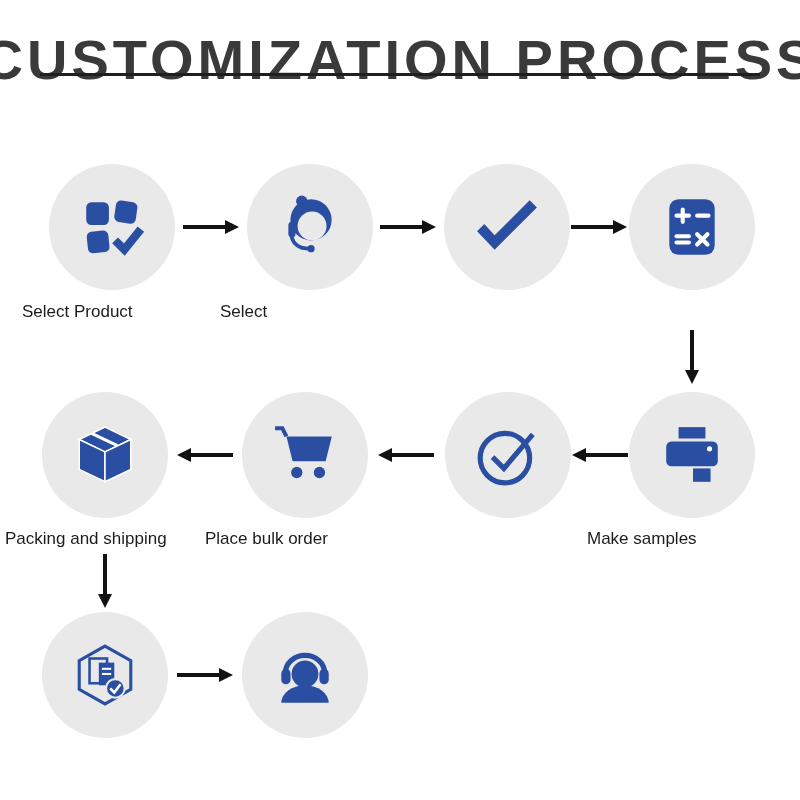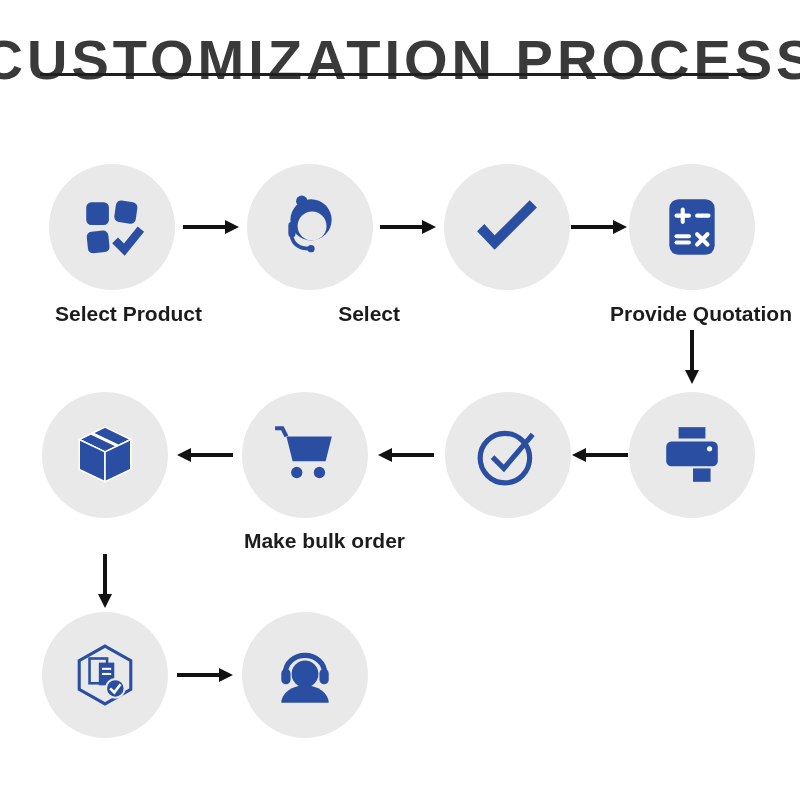--- a/index.html
+++ b/index.html
@@ -22,23 +22,22 @@
 
   
   .step{position:absolute;}
   .circle{
     width:126px;height:126px;border-radius:50%;
     background:var(--circle-bg,#e9e9ea);
     display:flex;align-items:center;justify-content:center;
   }
   .icon{width:66px;height:66px;color:var(--icon-blue,#2a4fa2);display:block;}
   .step-label{
-    position:absolute;text-align:right;font-size:21px;line-height:1.25;
+    position:absolute;text-align:left;font-size:17px;line-height:1.25;
     color:var(--label,#1c1c1c);
-    font-weight:bold;
   }
   .arrow{position:absolute;color:var(--arrow,#121212);}
 </style>
 </head>
 <body>
 
 <div class="canvas">
 
   <div class="title-row">
     <span class="title-mark">》</span>
@@ -105,56 +104,56 @@
           <line x1="23" y1="15" x2="23" y2="27"></line>
           <line x1="37" y1="21" x2="48" y2="21"></line>
           <line x1="17" y1="41" x2="29" y2="41"></line>
           <line x1="17" y1="47" x2="29" y2="47"></line>
           <line x1="37" y1="39" x2="47" y2="49"></line>
           <line x1="47" y1="39" x2="37" y2="49"></line>
         </g>
       </svg>
     </div>
   </div>
-  <div class="step-label" style="left:592px;top:301px;width:200px">Provide Quotation</div>
 
   <svg class="arrow" style="left:683px;top:330px" width="18" height="54">
     <line x1="9" y1="0" x2="9" y2="42" stroke="currentColor" stroke-width="4"></line>
     <polygon points="2,40 16,40 9,54" fill="currentColor"></polygon>
   </svg>
 
   <div class="step" style="left:42px;top:392px">
     <div class="circle">
       <svg class="icon" viewBox="0 0 64 64">
         <g stroke="#fff" stroke-width="1.5">
           <polygon points="32,5 57,17 32,29 7,17" fill="currentColor"></polygon>
           <polygon points="7,17 32,29 32,58 7,46" fill="currentColor"></polygon>
           <polygon points="57,17 32,29 32,58 57,46" fill="currentColor"></polygon>
         </g>
         <polyline points="19,11 44,23" stroke="#fff" stroke-width="3" fill="none"></polyline>
       </svg>
     </div>
   </div>
+  <div class="step-label" style="left:5px;top:528px;width:200px">Packing and shipping</div>
 
   <svg class="arrow" style="left:177px;top:446px" width="56" height="18">
     <line x1="12" y1="9" x2="56" y2="9" stroke="currentColor" stroke-width="4"></line>
     <polygon points="14,2 0,9 14,16" fill="currentColor"></polygon>
   </svg>
 
   <div class="step" style="left:242px;top:392px">
     <div class="circle">
       <svg class="icon" viewBox="0 0 64 64">
         <path d="M14 14 L10 6 H3" fill="none" stroke="currentColor" stroke-width="4"></path>
         <path d="M14 14 H58 L52 38 H20 Z" fill="currentColor"></path>
         <circle cx="24" cy="49" r="5.5" fill="currentColor"></circle>
         <circle cx="46" cy="49" r="5.5" fill="currentColor"></circle>
       </svg>
     </div>
   </div>
-  <div class="step-label" style="left:205px;top:528px;width:200px">Make bulk order</div>
+  <div class="step-label" style="left:205px;top:528px;width:200px">Place bulk order</div>
 
   <svg class="arrow" style="left:378px;top:446px" width="56" height="18">
     <line x1="12" y1="9" x2="56" y2="9" stroke="currentColor" stroke-width="4"></line>
     <polygon points="14,2 0,9 14,16" fill="currentColor"></polygon>
   </svg>
 
   <div class="step" style="left:445px;top:392px">
     <div class="circle">
       <svg class="icon" viewBox="0 0 64 64">
         <circle cx="29" cy="35" r="24" fill="none" stroke="currentColor" stroke-width="5"></circle>
@@ -171,20 +170,21 @@
   <div class="step" style="left:629px;top:392px">
     <div class="circle">
       <svg class="icon" viewBox="0 0 64 64">
         <rect x="19" y="5" width="26" height="11" fill="currentColor"></rect>
         <rect x="7" y="19" width="50" height="24" rx="5" fill="currentColor"></rect>
         <rect x="33" y="45" width="17" height="13" fill="currentColor"></rect>
         <circle cx="49" cy="26" r="2.5" fill="#fff"></circle>
       </svg>
     </div>
   </div>
+  <div class="step-label" style="left:587px;top:528px;width:210px">Make samples</div>
 
   <svg class="arrow" style="left:96px;top:554px" width="18" height="54">
     <line x1="9" y1="0" x2="9" y2="42" stroke="currentColor" stroke-width="4"></line>
     <polygon points="2,40 16,40 9,54" fill="currentColor"></polygon>
   </svg>
 
   <div class="step" style="left:42px;top:612px">
     <div class="circle">
       <svg class="icon" viewBox="0 0 64 64">
         <polygon points="32,4 57,18 57,46 32,60 7,46 7,18" fill="none" stroke="currentColor" stroke-width="3"></polygon>

